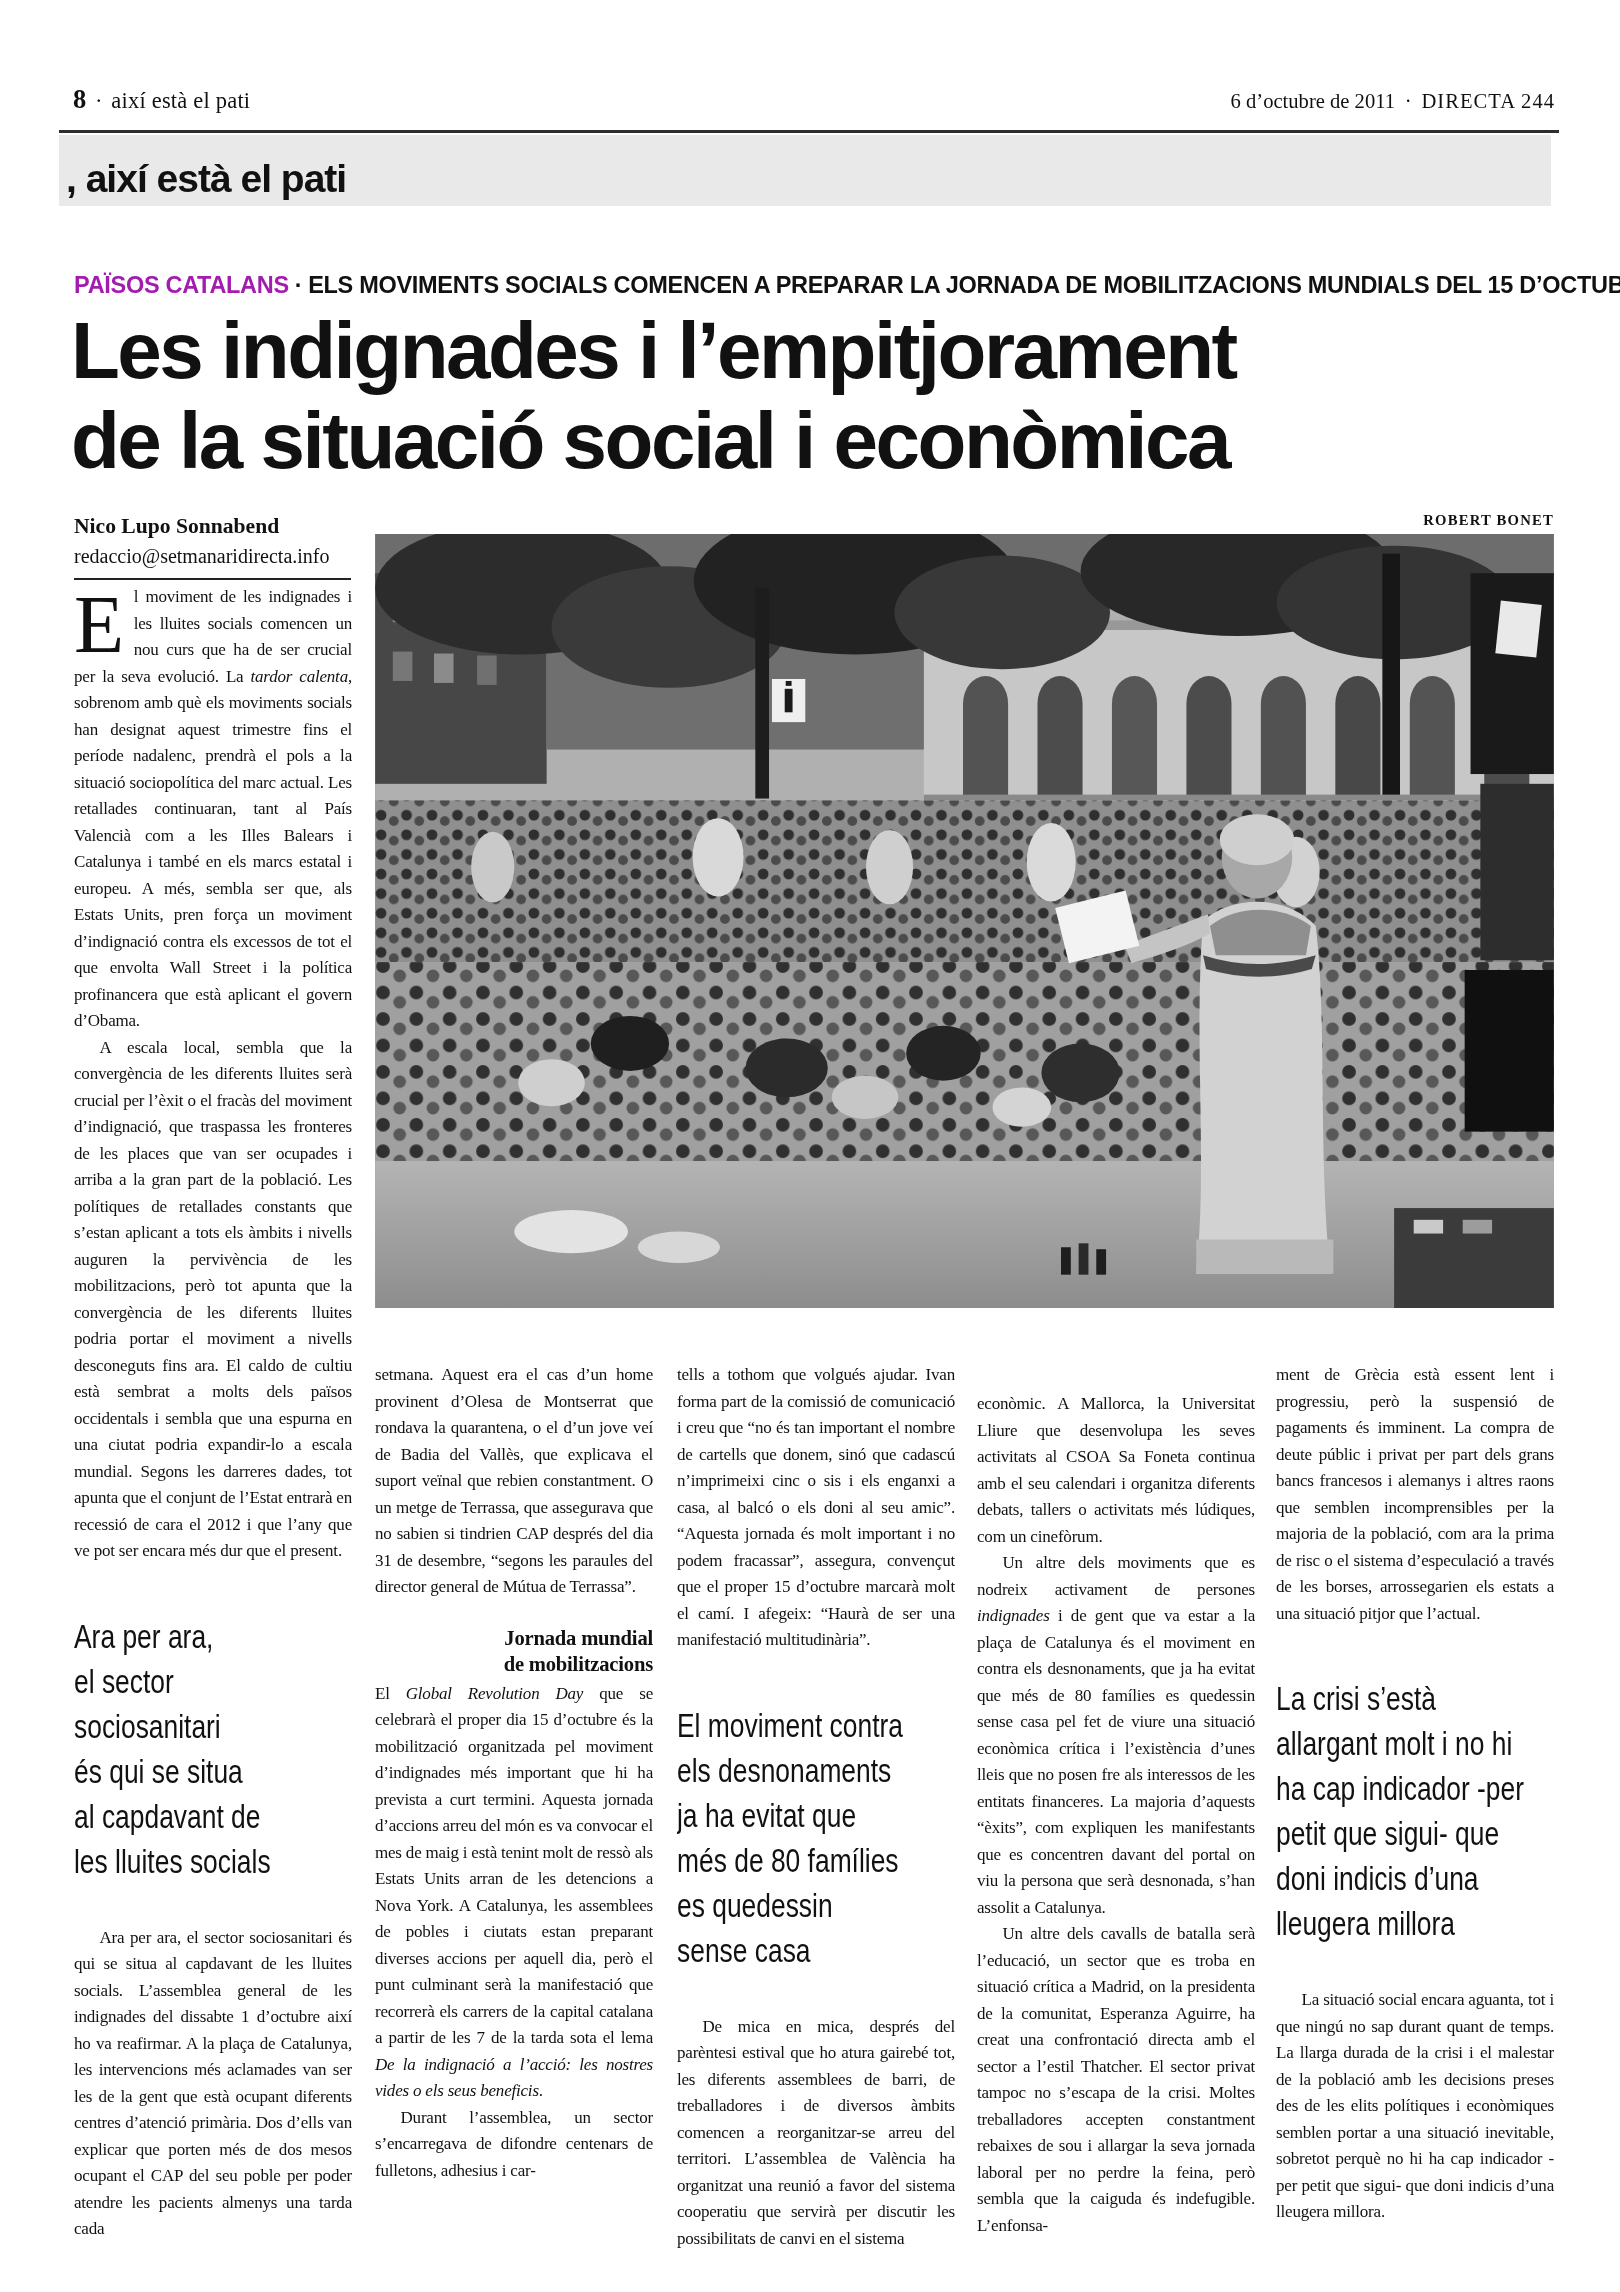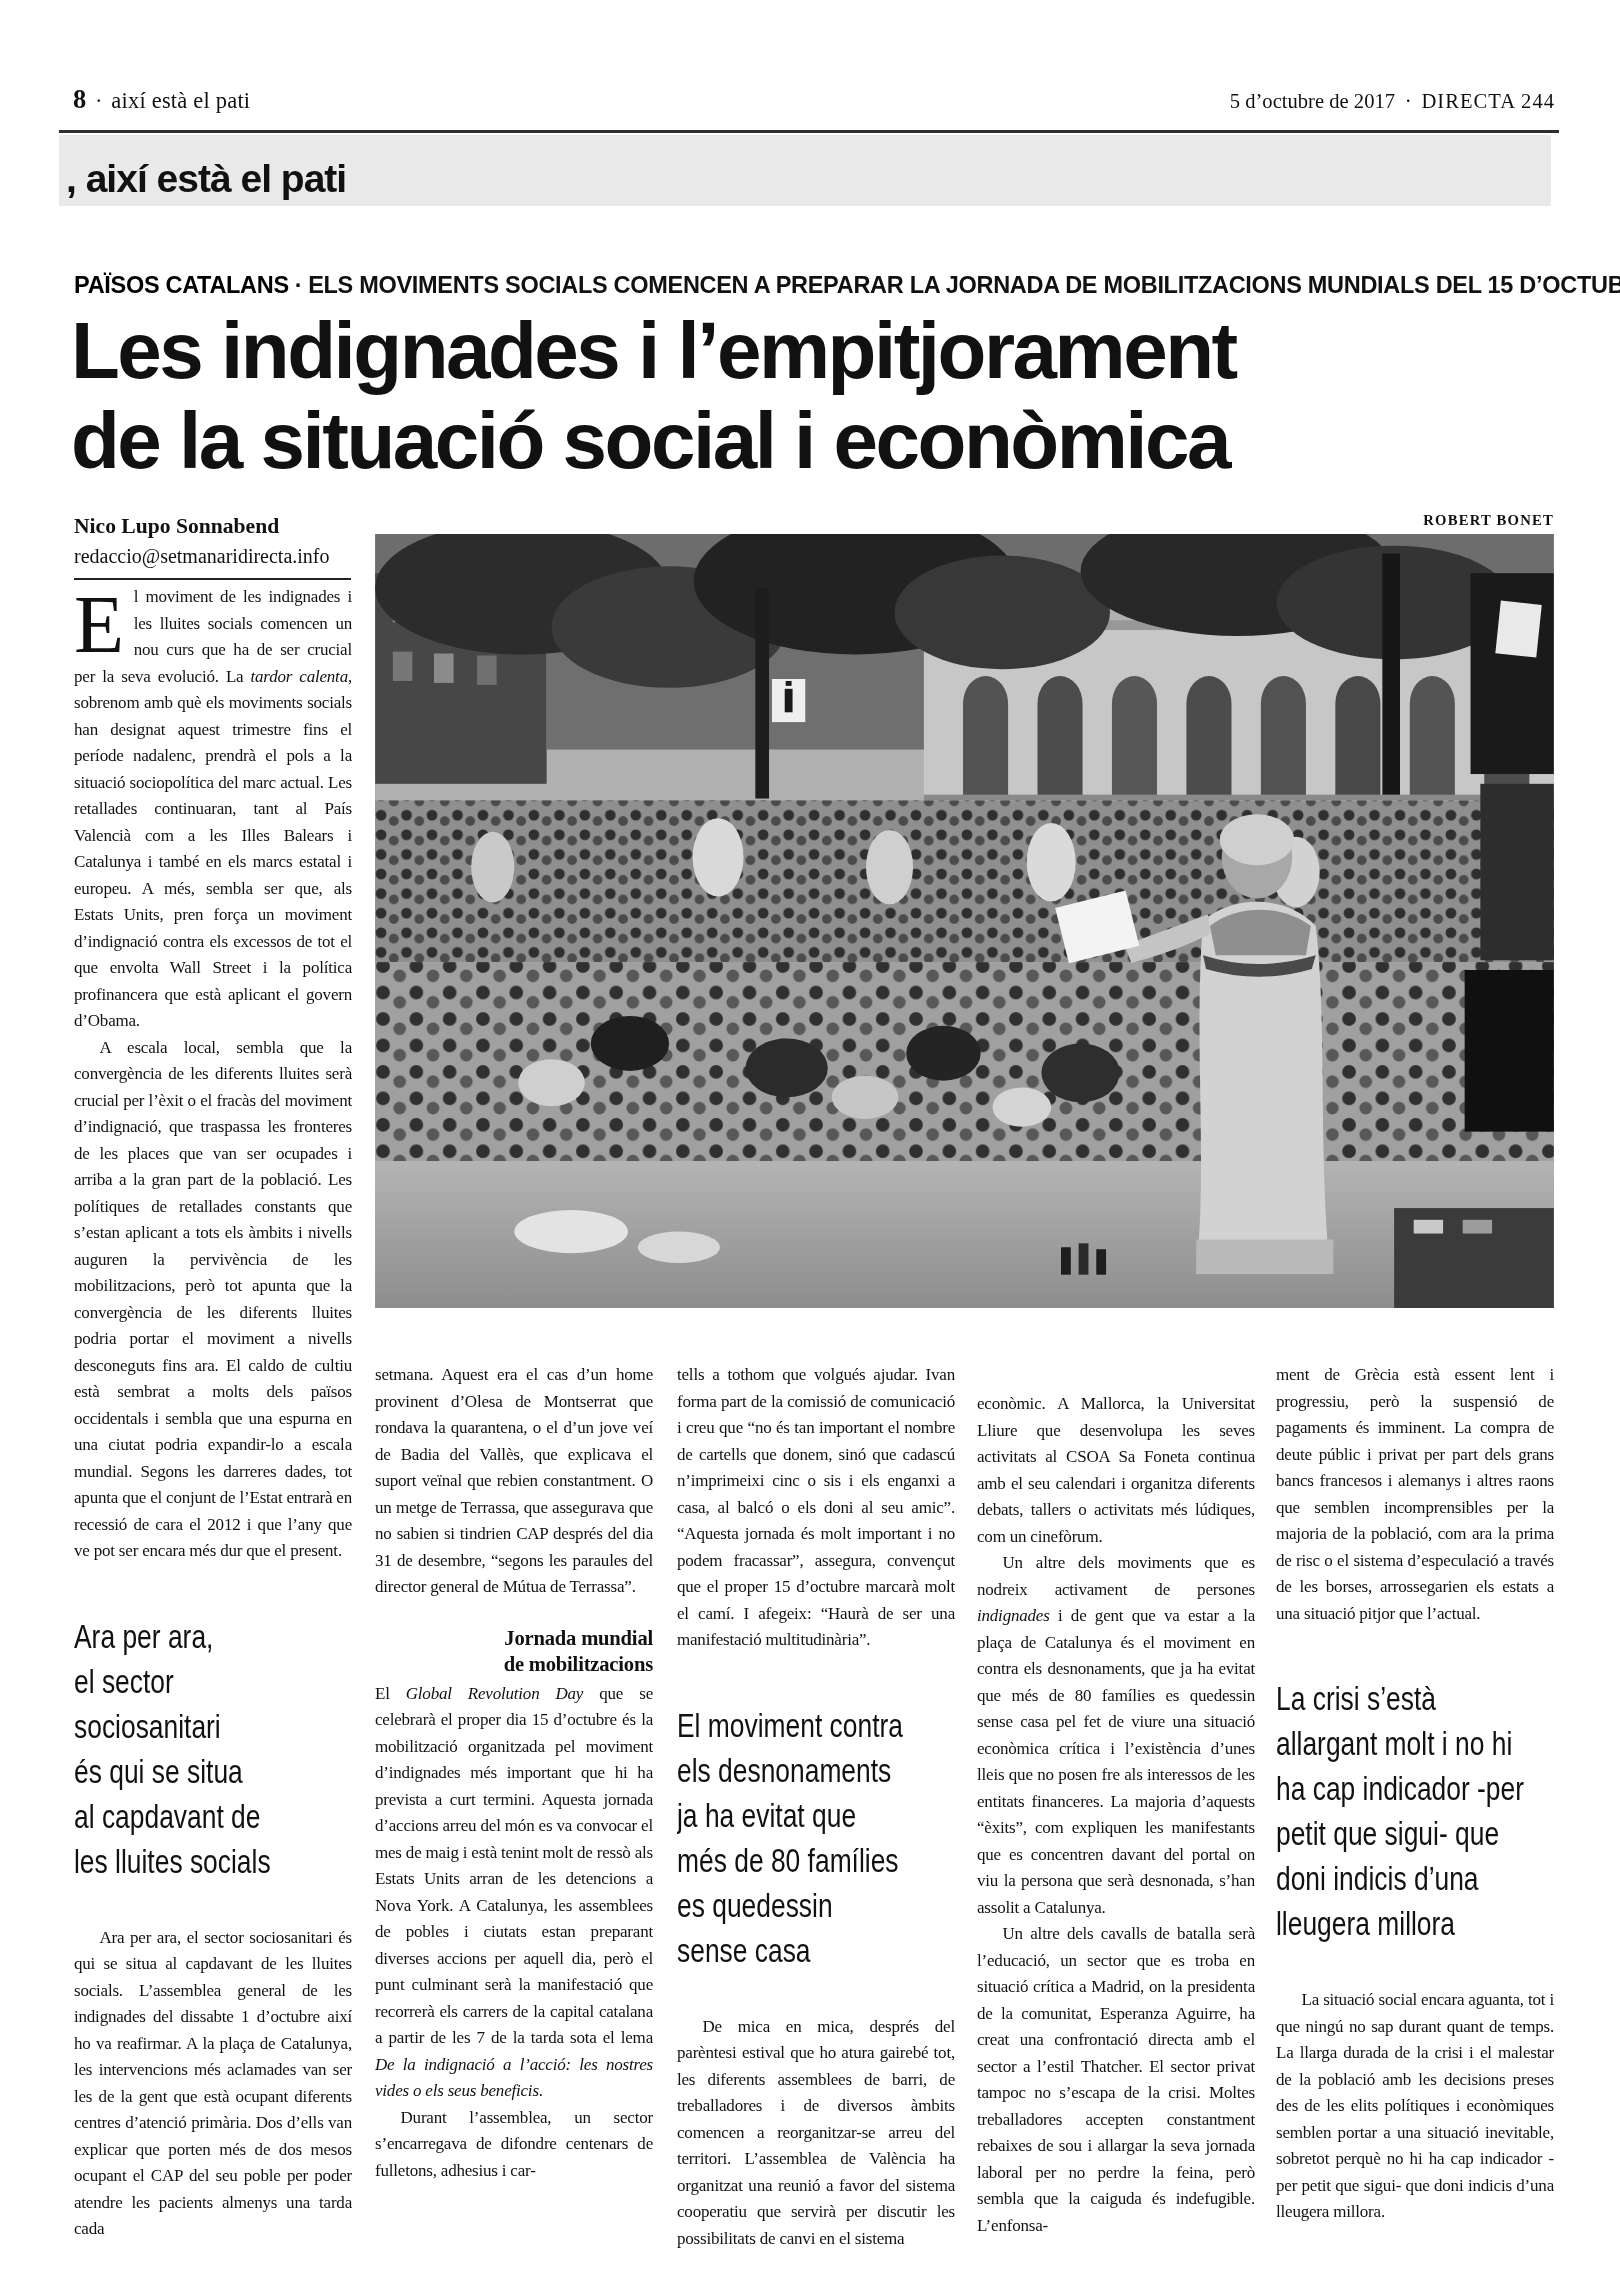--- a/index.html
+++ b/index.html
@@ -14,21 +14,21 @@
   .folio-right{position:absolute;right:65px;top:90px;font-size:20.6px;display:flex;align-items:baseline;gap:9.8px;}
   .folio-issue{letter-spacing:1px;}
   .top-rule{position:absolute;left:59px;right:61px;top:130px;height:2.9px;background:#2e2e2e;}
   .section-band{position:absolute;left:59px;right:69px;top:135px;height:71px;background:#e9e9e9;}
   .section-band-title{position:absolute;left:7px;top:21.6px;font-family:"Liberation Sans",sans-serif;
         font-weight:bold;font-size:39px;letter-spacing:-1px;white-space:nowrap;}
 
   
   .kicker{position:absolute;left:74px;top:272px;font-family:"Liberation Sans",sans-serif;
         font-weight:bold;font-size:23.5px;letter-spacing:-0.3px;white-space:nowrap;}
-  .kicker .region{color:#000000;}
+  .kicker .region{color:#a21caf;}
   .kicker .ksep{color:#111;padding:0 5.9px;}
   .headline{position:absolute;left:71px;top:306px;font-family:"Liberation Sans",sans-serif;
         font-weight:bold;font-size:80px;line-height:90px;letter-spacing:-2.5px;white-space:nowrap;}
 
   
   .byline{position:absolute;left:74px;top:514px;width:278px;}
   .byline .author{font-weight:bold;font-size:21.6px;}
   .byline .email{font-size:20px;margin-top:5.9px;}
   .byline-rule{position:absolute;left:74px;top:578px;width:277px;height:2px;background:#222;}
   .photo-credit{position:absolute;right:66px;top:512px;font-size:14.7px;font-weight:bold;letter-spacing:1.2px;}
@@ -59,21 +59,21 @@
 <body>
 
 <div class="page">
 
   <div class="folio-left">
     <span class="folio-num">8</span>
     <span class="folio-sep">·</span>
     <span class="folio-title">així està el pati</span>
   </div>
   <div class="folio-right">
-    <span>5 d’octubre de 2017</span>
+    <span>6 d’octubre de 2011</span>
     <span>·</span>
     <span class="folio-issue">DIRECTA 244</span>
   </div>
   <div class="top-rule"></div>
 
   <div class="section-band">
     <div class="section-band-title">, així està el pati</div>
   </div>
 
   <div class="kicker">

